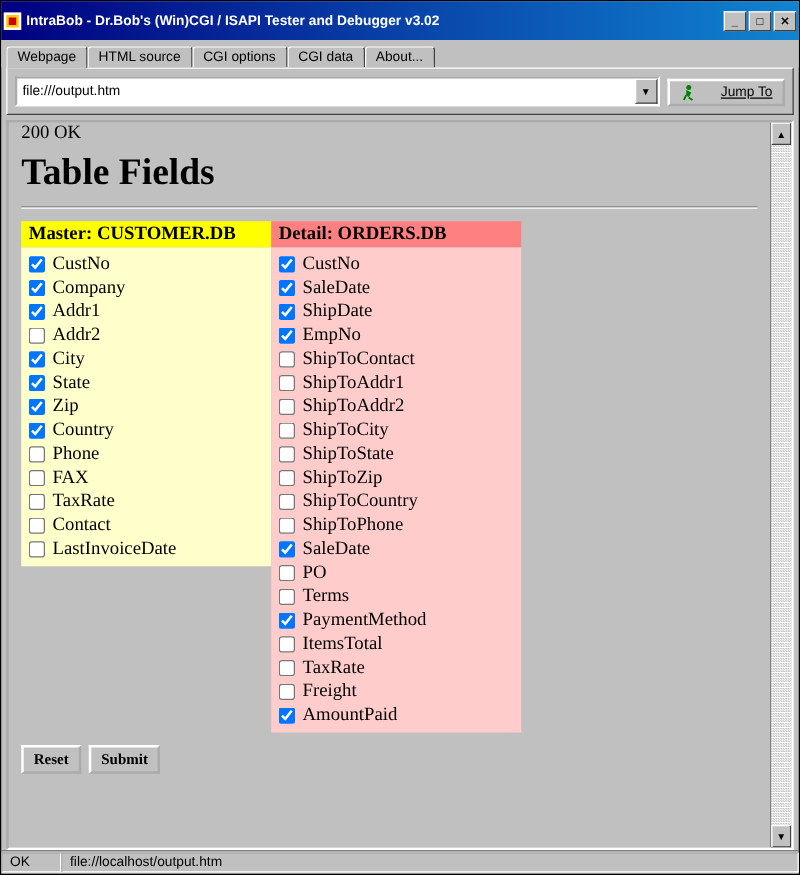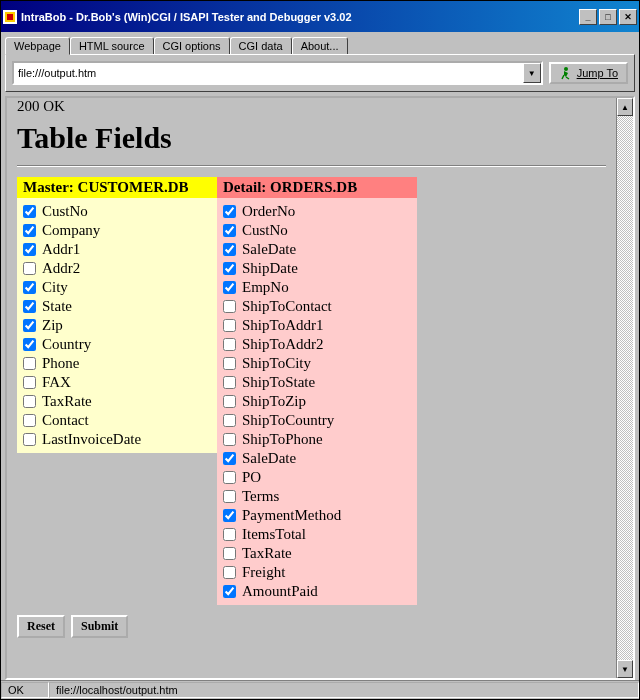--- a/index.html
+++ b/index.html
@@ -6,25 +6,25 @@
 .window{width:640px;height:700px;display:flex;flex-direction:column;border:1px solid #000;box-sizing:border-box;background:#c0c0c0}
 .titlebar{height:31px;background:linear-gradient(to right,#000080,#1084d0);color:#fff;display:flex;align-items:center;padding:0 2px;font-weight:bold}
 .titlebar .icon{width:14px;height:14px;margin-right:4px;background:#fff;display:inline-block}
 .titlebar .icon svg{display:block}
 .titlebar .title{flex:1}
 .titlebar .wbtn{width:16px;height:14px;background:#c0c0c0;border:1px solid #fff;border-right-color:#404040;border-bottom-color:#404040;margin-left:2px;display:flex;align-items:center;justify-content:center;font-size:9px;font-family:Arial;color:#000}
 .tabs{display:flex;align-items:flex-start;padding:4px 4px 0 4px;background:#c0c0c0}
 .tab{padding:2px 8px;border:1px solid #808080;border-bottom:none;background:#c0c0c0;margin-right:0;border-top-left-radius:3px;border-top-right-radius:3px;position:relative;top:1px;border-right-color:#404040;border-left-color:#fff;border-top-color:#fff}
 .tab.active{background:#c0c0c0;z-index:2;border-bottom:1px solid #c0c0c0}
 .tabpanel{border:1px solid #fff;border-right-color:#404040;border-bottom-color:#404040;margin:0 4px 4px 4px;padding:6px;flex:0 0 auto;background:#c0c0c0}
-.addrrow{display:flex;align-items:center;gap:6px}
+.addrrow{display:flex;align-items:flex-end;gap:6px}
 .combo{flex:1;display:flex;height:20px;background:#fff;border:2px inset #fff}
 .combo input{flex:1;border:none;outline:none;font:inherit;padding:0 4px}
 .combo .drop{width:16px;background:#c0c0c0;border:1px solid #fff;border-right-color:#404040;border-bottom-color:#404040;display:flex;align-items:center;justify-content:center;font-size:8px}
-.jump{height:22px;padding:0 8px;background:#c0c0c0;border:2px outset #fff;display:flex;align-items:center;gap:4px;font:inherit;cursor:pointer}
+.jump{height:22px;padding:0 8px;background:#c0c0c0;border:2px outset #fff;display:flex;align-items:center;gap:19px;font:inherit;cursor:pointer}
 .jump svg{width:14px;height:14px}
 .content-wrap{flex:1;display:flex;margin:0 4px 0 4px;border:2px inset #fff;background:#c0c0c0;overflow:hidden}
 .content{flex:1;overflow:auto;padding:0 10px;background:#c0c0c0;font-family:"Times New Roman",serif;font-size:15px}
 .scrollbar{width:16px;background:#c0c0c0;display:flex;flex-direction:column;border-left:1px solid #808080}
 .sbtn{height:16px;background:#c0c0c0;border:1px solid #fff;border-right-color:#404040;border-bottom-color:#404040;display:flex;align-items:center;justify-content:center;font-size:8px}
 .strack{flex:1;background:repeating-conic-gradient(#c0c0c0 0% 25%,#fff 0% 50%) 50%/2px 2px}
 .status{height:18px;display:flex;align-items:center;border-top:1px solid #808080}
 .status .cell{border:1px inset #fff;padding:1px 6px;display:flex;align-items:center}
 .status .cell.first{width:34px}
 .status .cell.rest{flex:1}
@@ -155,24 +155,20 @@
             </div>
         </div>
         <div class="col">
           <div class="colhdr detail">
             <span class="hdr-label">Detail:</span>
             <span>ORDERS.DB</span>
           </div>
           <div class="colbody detail" id="detail-body">
               <div class="fld">
                 <input type="checkbox" checked="" style="">
-                <span>OrderNo</span>
-              </div>
-              <div class="fld">
-                <input type="checkbox" checked="" style="">
                 <span>CustNo</span>
               </div>
               <div class="fld">
                 <input type="checkbox" checked="" style="">
                 <span>SaleDate</span>
               </div>
               <div class="fld">
                 <input type="checkbox" checked="" style="">
                 <span>ShipDate</span>
               </div>

